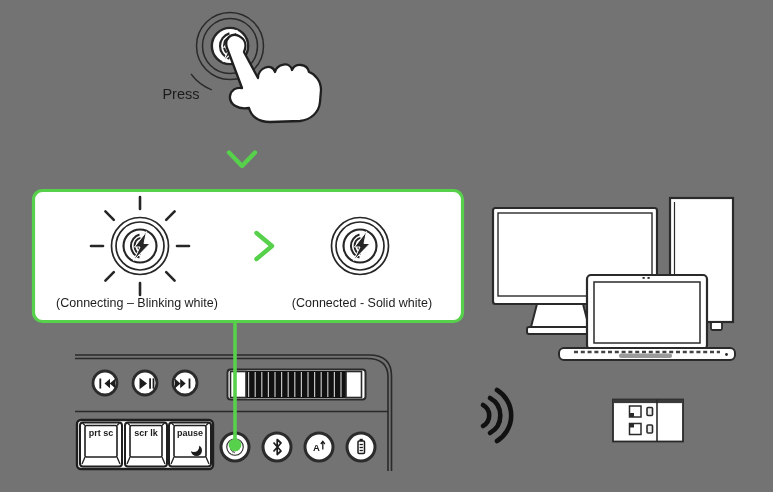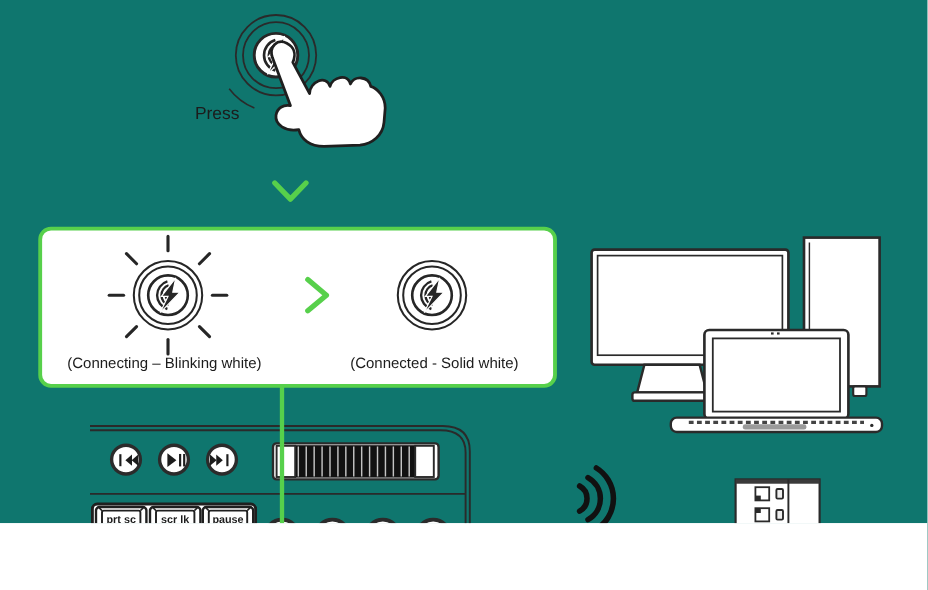--- a/index.html
+++ b/index.html
@@ -1,16 +1,16 @@
 <!DOCTYPE html>
 <html><head>
 <meta charset="utf-8">
 <style>
   html,body{margin:0;padding:0;background:#fff;}
-  .canvas{position:relative;width:773px;height:436px;background:#0f766e;overflow:hidden;
+  .canvas{position:relative;width:773px;height:492px;background:#737373;overflow:hidden;
           font-family:"Liberation Sans",sans-serif;}
   svg{display:block;}
   text{font-family:"Liberation Sans",sans-serif;fill:#1c1c1c;}
   .lbl{font-size:12.5px;}
   .press{font-size:14.5px;}
   .keycap{font-size:9px;font-weight:700;}
   .akey{font-size:9.5px;font-weight:700;}
 </style>
 </head>
 <body>

